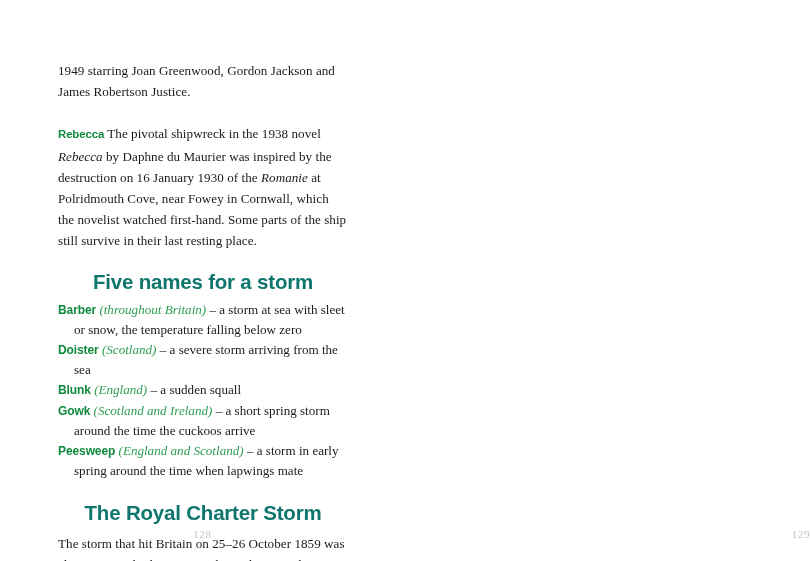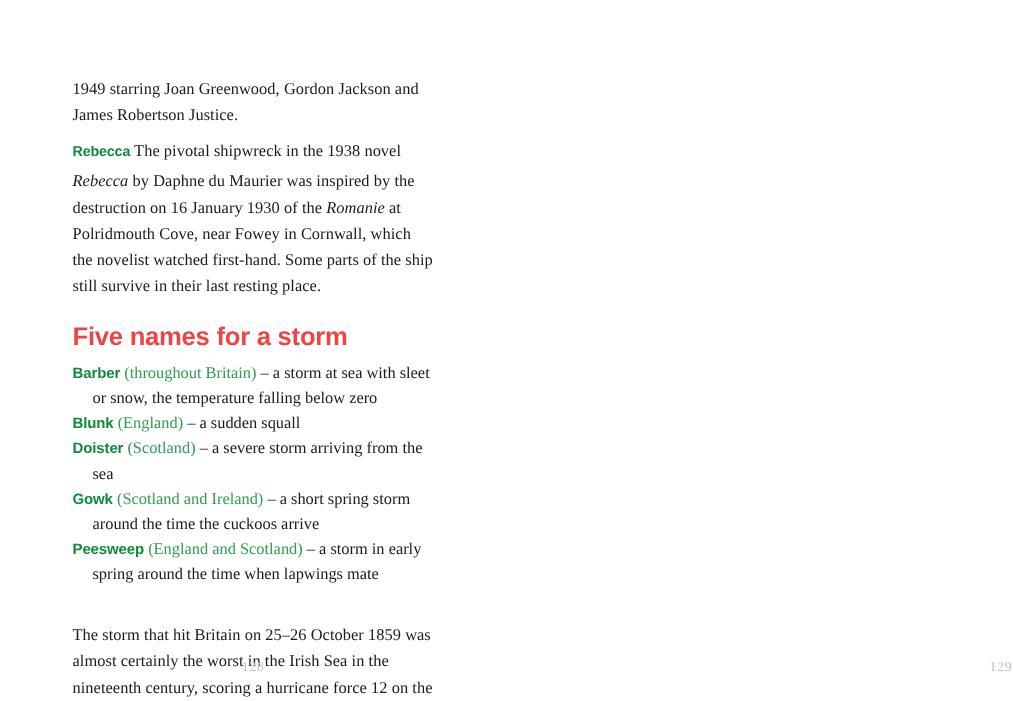--- a/index.html
+++ b/index.html
@@ -36,39 +36,39 @@
   .page-left .textblock  { left: 58px;  width: 290px; }
 
   p.body {
     margin: 0 0 0 0;
     font-size: 13.1px;
     line-height: 21.2px;
     text-align: left;
     color: #1b1b1b;
     letter-spacing: 0.05px;
   }
-  p.body + p.body { margin-top: 8px; }
+  p.body + p.body { margin-top: 21px; }
 
   i, em { font-style: italic; }
 
   .lead-in {
     font-family: "Liberation Sans", sans-serif;
     font-weight: bold;
     font-size: 11.4px;
     color: #0f8a3d;
     letter-spacing: -0.1px;
   }
 
   h2.section-head {
     font-family: "Liberation Sans", sans-serif;
     font-weight: bold;
-    color: #ef4444;
+    color: #0f766e;
     font-size: 20.5px;
     line-height: 24px;
-    text-align: left;
+    text-align: center;
     margin: 0;
     padding: 0;
     letter-spacing: -0.2px;
   }
 
   .storm-list {
     margin: 6px 0 0 0;
     padding: 0;
     list-style: none;
   }
@@ -82,20 +82,21 @@
   }
   .storm-name {
     font-family: "Liberation Sans", sans-serif;
     font-weight: bold;
     font-size: 12px;
     color: #0f8a3d;
     letter-spacing: -0.1px;
   }
   .storm-region {
     color: #2e9e52;
+    font-style: italic;
   }
 
   .folio {
     position: absolute;
     top: 528px;
     font-family: "Liberation Serif", serif;
     font-size: 11px;
     color: #c2c2c2;
     letter-spacing: 0.6px;
   }
@@ -122,39 +123,40 @@
       <div class="sect-spacer-top"></div>
 
       <h2 class="section-head">Five names for a storm</h2>
 
       <ul class="storm-list">
         <li>
           <span class="storm-name">Barber</span>
           <span class="storm-region">(throughout Britain)</span><span> – a storm at sea with sleet or snow, the temperature falling below zero</span>
         </li>
         <li>
+          <span class="storm-name">Doister</span>
+          <span class="storm-region">(Scotland)</span><span> – a severe storm arriving from the sea</span>
+        </li>
+        <li>
           <span class="storm-name">Blunk</span>
           <span class="storm-region">(England)</span><span> – a sudden squall</span>
-        </li>
-        <li>
-          <span class="storm-name">Doister</span>
-          <span class="storm-region">(Scotland)</span><span> – a severe storm arriving from the sea</span>
         </li>
         <li>
           <span class="storm-name">Gowk</span>
           <span class="storm-region">(Scotland and Ireland)</span><span> – a short spring storm around the time the cuckoos arrive</span>
         </li>
         <li>
           <span class="storm-name">Peesweep</span>
           <span class="storm-region">(England and Scotland)</span><span> – a storm in early spring around the time when lapwings mate</span>
         </li>
       </ul>
 
       <div class="sect-spacer-bot"></div>
 
+      <h2 class="section-head">The Royal Charter Storm</h2>
 
       <p class="body" style="margin-top:8px;">The storm that hit Britain on 25–26 October 1859 was almost certainly the worst in the Irish Sea in the nineteenth century, scoring a hurricane force 12 on the Beaufort scale at speeds of more than 100mph. Around 800 people were</p>
 
     </div>
   </div>
 
   <div class="page page-right">
     
 
     

